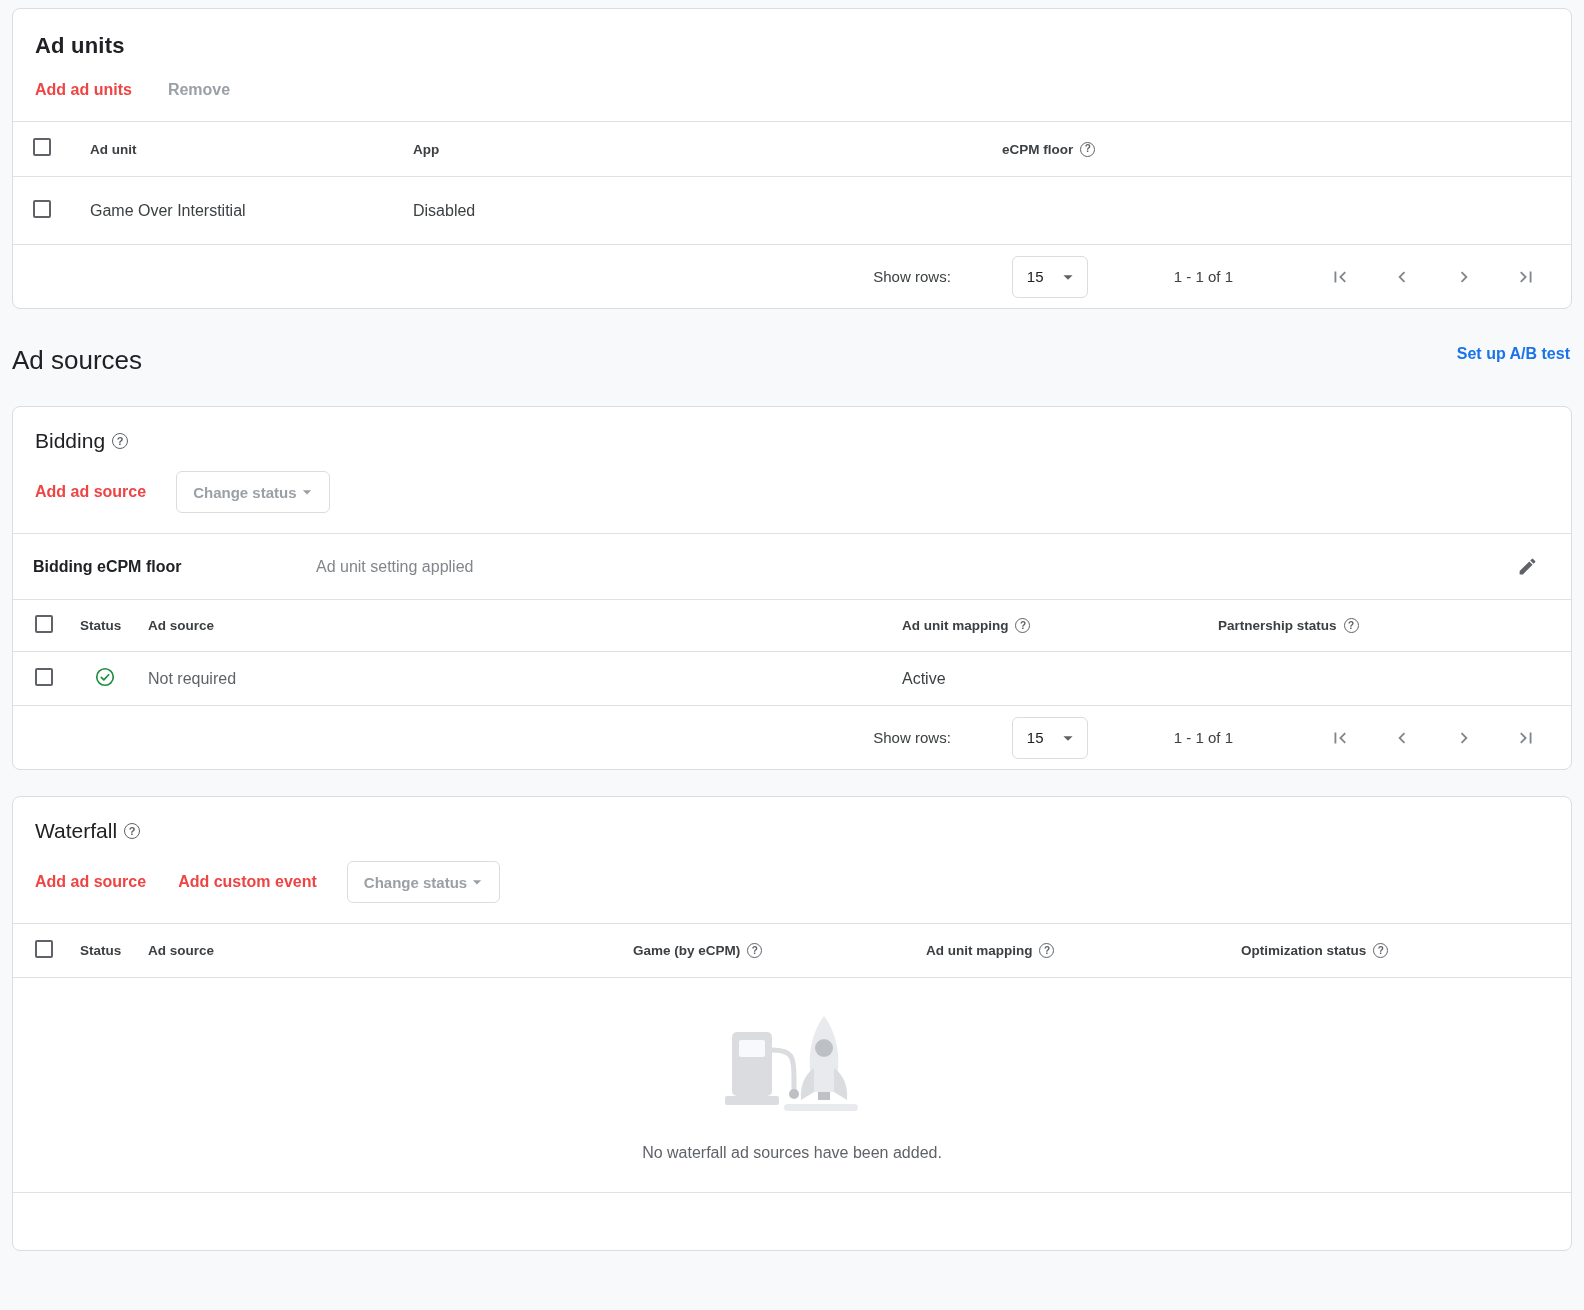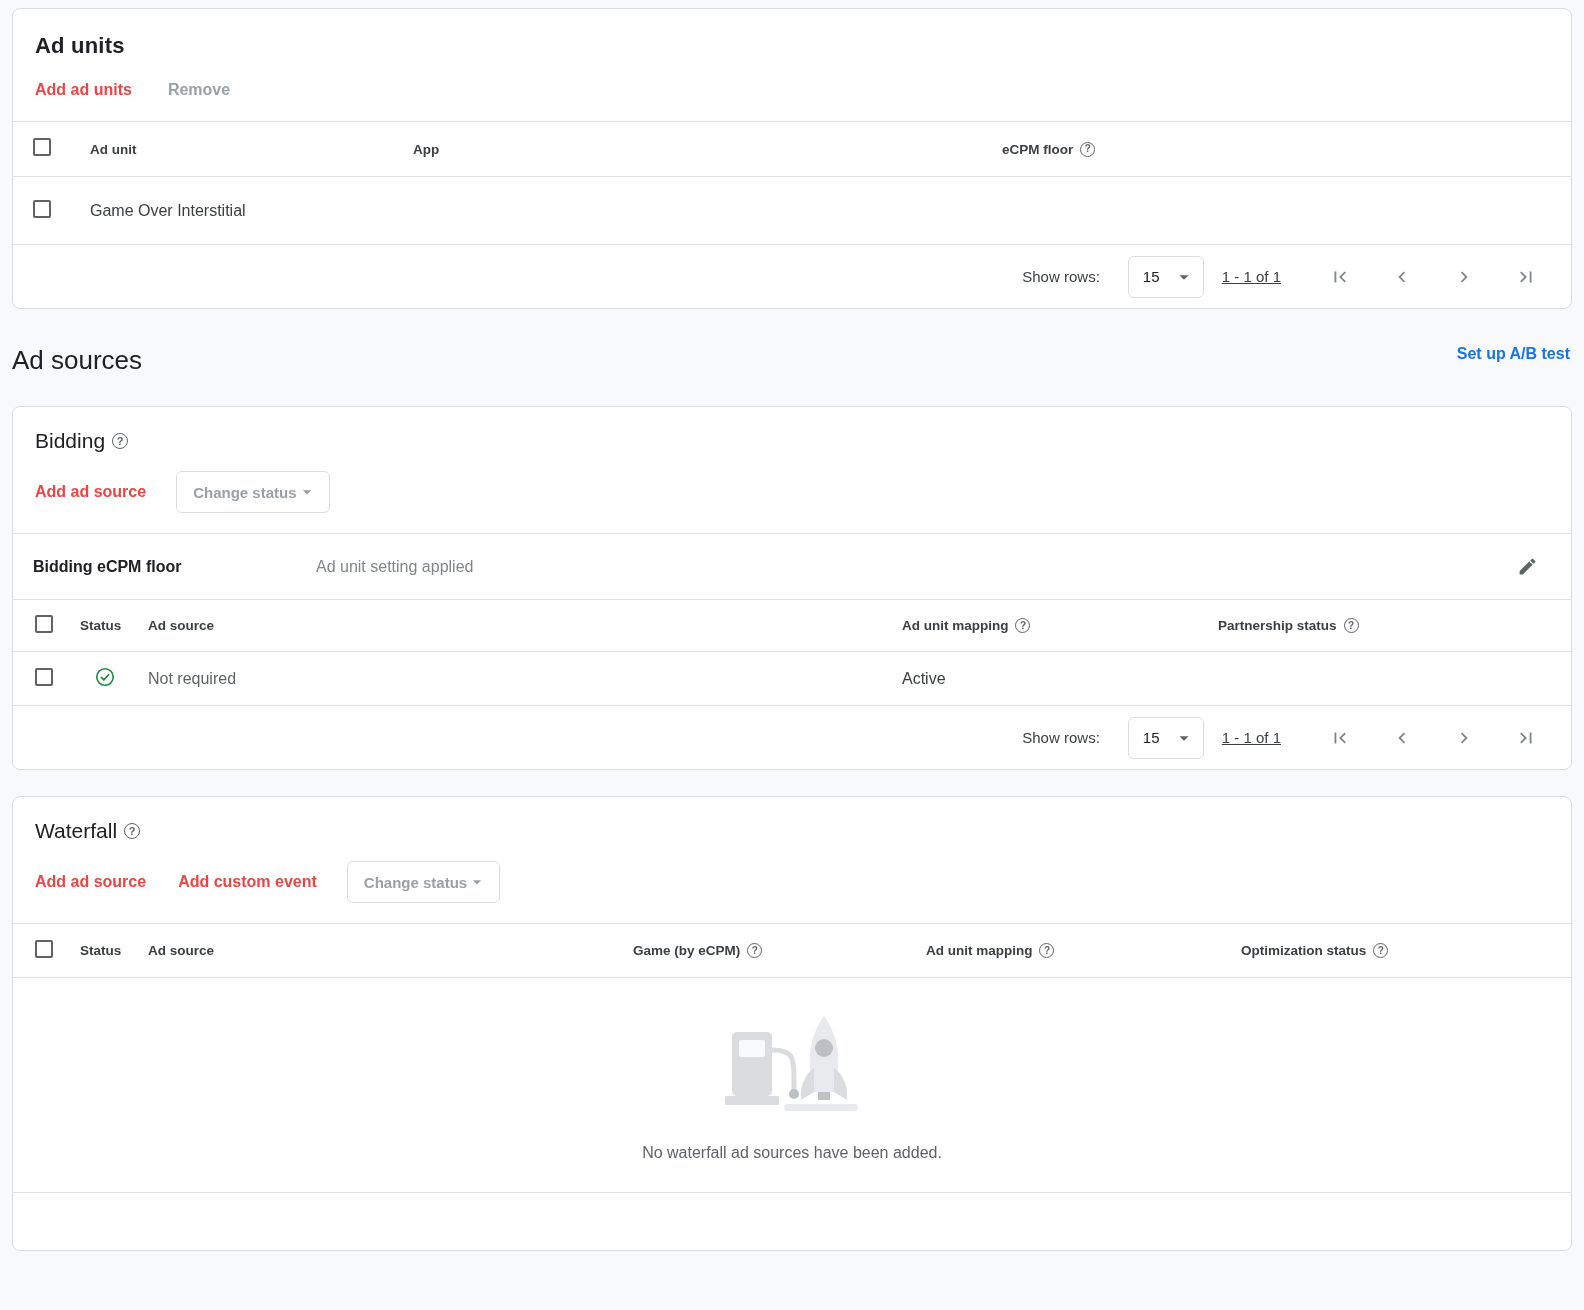--- a/index.html
+++ b/index.html
@@ -66,29 +66,29 @@
   
   .floor-row { display: flex; align-items: center; height: 66px; border-top: 1px solid #dfe1e5; padding: 0 30px 0 20px; }
   .floor-label { font-size: 16px; font-weight: 700; color: #202124; width: 283px; }
   .floor-value { font-size: 16px; color: #80868b; }
   .icon-btn { margin-left: auto; width: 28px; height: 28px; display: flex; align-items: center; justify-content: center; cursor: pointer; background: none; border: none; }
 
   
   .pagination {
     display: flex; align-items: center; justify-content: flex-end;
     height: 64px; border-top: 1px solid #dfe1e5; padding-right: 14px;
-    font-size: 15px; color: #3c4043;
+    font-size: 15px; color: #3c4043; gap: 48px;
   }
   .rows-select {
     display: flex; align-items: center; justify-content: space-between;
-    width: 76px; height: 42px; margin-left: 28px;
+    width: 76px; height: 42px; margin-left: 13px;
     border: 1px solid #dadce0; border-radius: 6px; padding: 0 8px 0 14px;
     font-size: 15px; color: #202124; cursor: pointer; background: #fff;
   }
-  .pg-range { margin-left: 18px; text-decoration: underline; }
+  .pg-range { margin-left: 38px; }
   .pg-nav { display: flex; align-items: center; margin-left: 28px; }
   .pg-btn { width: 24px; height: 24px; margin: 0 19px; display: flex; align-items: center; justify-content: center; cursor: pointer; background: none; border: none; }
 
   
   .section-row { display: flex; align-items: flex-start; justify-content: space-between; margin: 36px 2px 30px 0; }
   .section-title { font-size: 26px; font-weight: 400; color: #202124; }
   .section-link { color: #1a73e8; font-size: 16px; font-weight: 600; cursor: pointer; }
 
   
   .empty-state { border-top: 1px solid #dfe1e5; display: flex; flex-direction: column; align-items: center; padding: 28px 0 30px; }
@@ -117,20 +117,21 @@
       <div class="th">App</div>
       <div class="th">
         <span>eCPM floor</span>
         <span class="help">?</span>
       </div>
     </div>
 
     <div class="t-row t-data adunits-grid row-68">
       <div><span class="checkbox"></span></div>
       <div>Game Over Interstitial</div>
+      <div>Disabled</div>
     </div>
 
     <div class="pagination">
       <span>Show rows:</span>
       <div class="rows-select">
         <span>15</span>
         <svg viewBox="0 0 24 24" width="22" height="22" fill="#5f6368">
             <path d="M7 10l5 5 5-5z"></path>
           </svg>
       </div>

